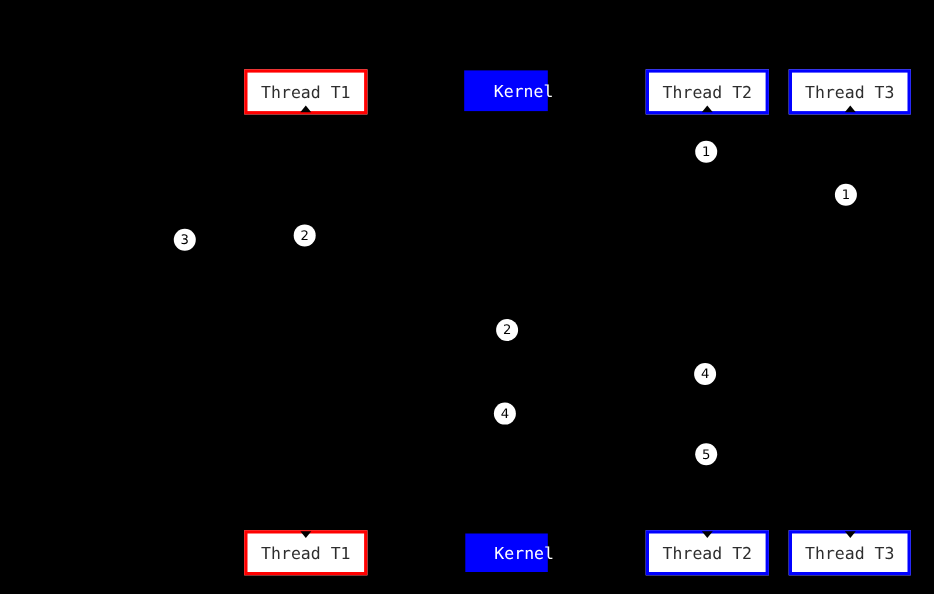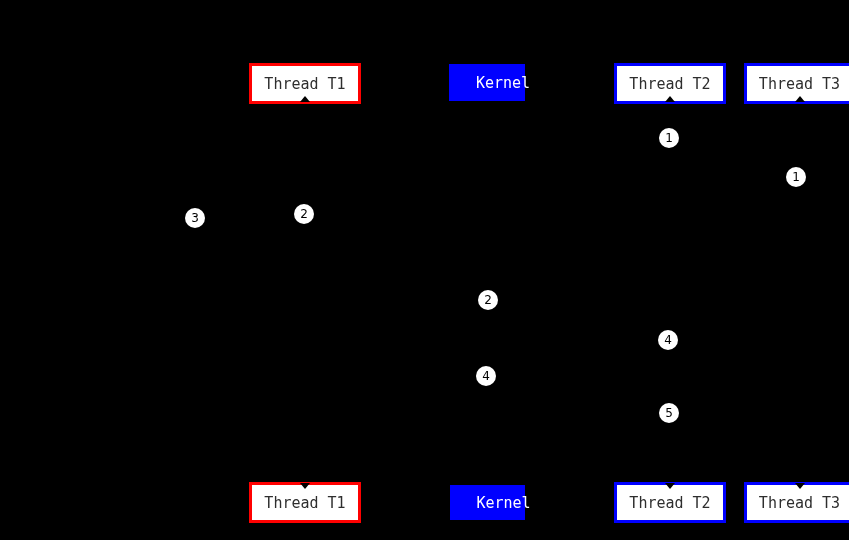--- a/index.html
+++ b/index.html
@@ -9,21 +9,20 @@
     height: 540px;
     background: #000000;
     overflow: hidden;
   }
   #stage {
     position: relative;
     width: 717px;
     height: 540px;
     background: var(--bg, #000000);
     font-family: "DejaVu Sans Mono", monospace;
-    margin-left: 27px;
   }
   .box {
     position: absolute;
     box-sizing: border-box;
     background: #ffffff;
     display: flex;
     align-items: center;
     justify-content: center;
     font-family: "DejaVu Sans Mono", monospace;
     font-size: 15px;

